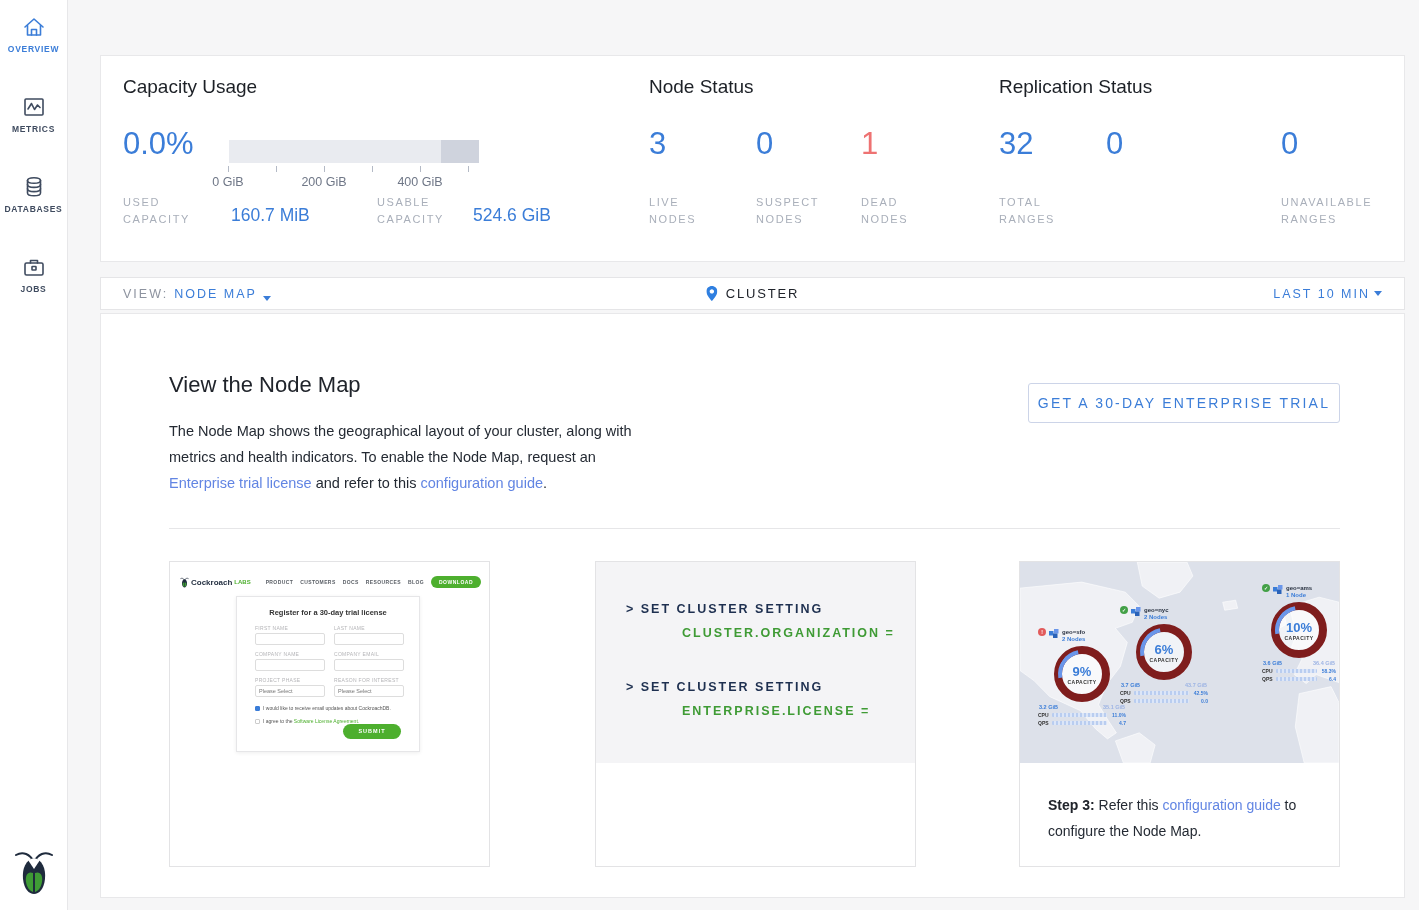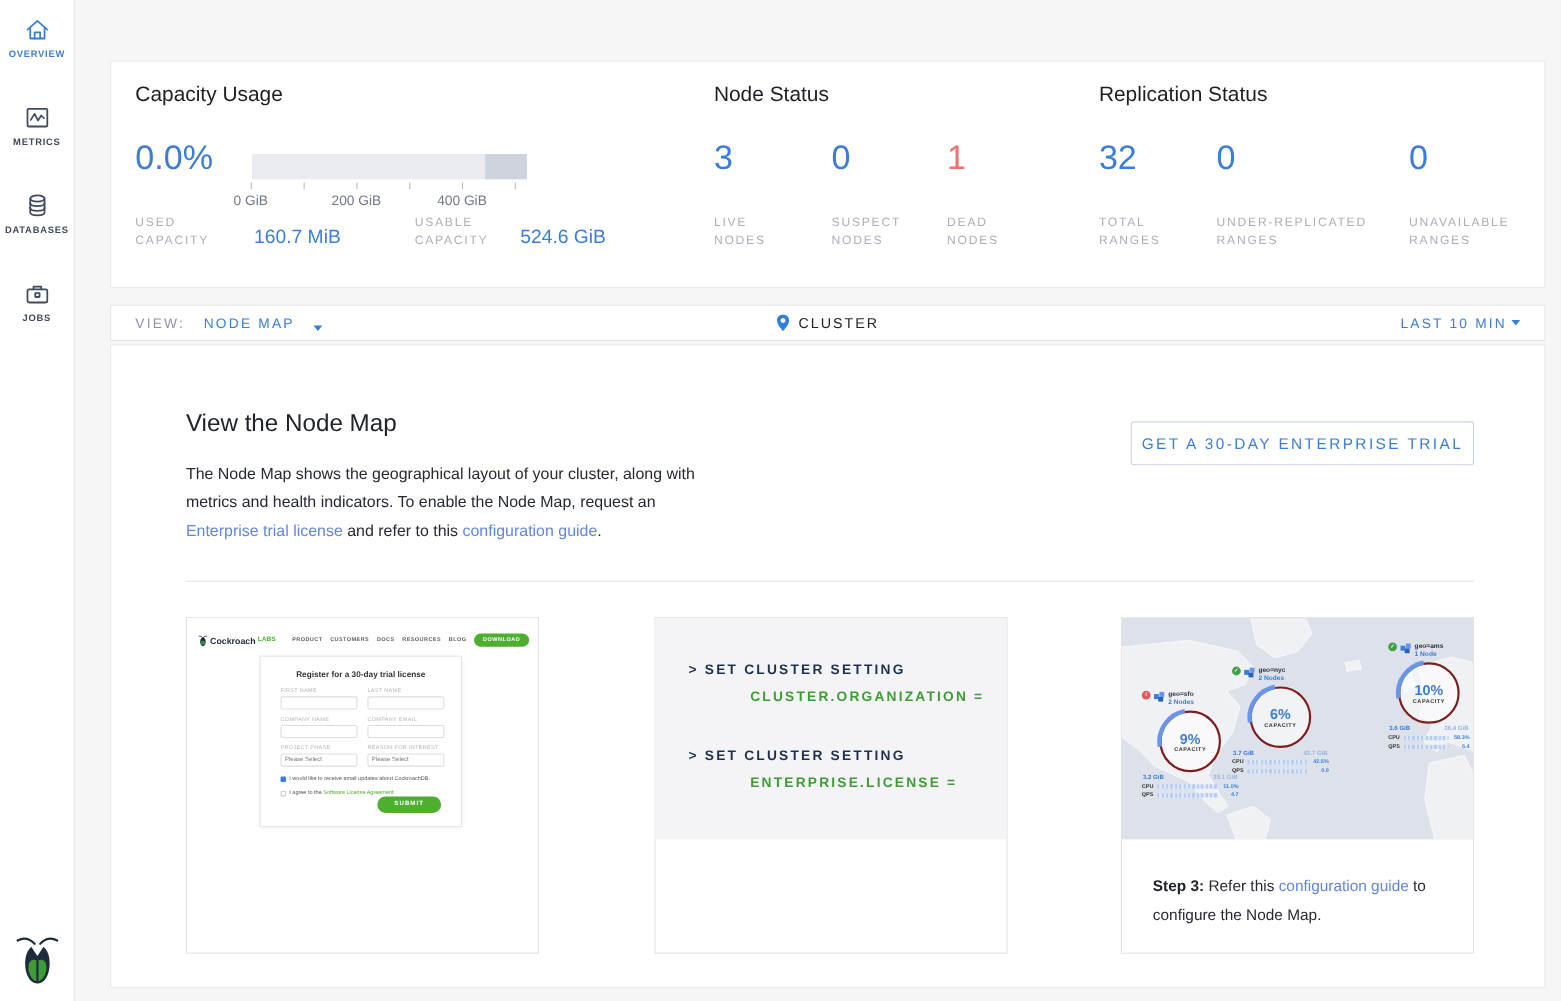--- a/index.html
+++ b/index.html
@@ -37,21 +37,21 @@
   .cap-bar-dark { position:absolute; right:0; top:0; width:38px; height:100%;
                   background:#cfd3dd; }
   .cap-tick { position:absolute; top:110px; width:1px; height:6px; background:#b4bac6; }
   .cap-tick-label { position:absolute; top:119px; transform:translateX(-50%);
                     font-size:12.5px; color:#6f7787; }
 
   
   .toolbar { position:absolute; left:100px; top:277px; width:1305px; height:33px;
              background:#fff; border:1px solid #e5e5e7; display:flex;
              align-items:center; padding:0 22px; }
-  .tb-left { display:flex; align-items:flex-end; gap:17px; cursor:pointer; }
+  .tb-left { display:flex; align-items:flex-end; gap:6px; cursor:pointer; }
   .tb-view-label { font-size:12.5px; letter-spacing:2px; color:#8d939f; }
   .tb-view-value { font-size:12.5px; letter-spacing:2px; color:#3b7dd8; font-weight:500; }
   .caret { width:0; height:0; border-left:4.5px solid transparent;
            border-right:4.5px solid transparent; border-top:5px solid #3b7dd8; }
   .tb-center { position:absolute; left:50%; transform:translateX(-50%);
                display:flex; align-items:center; gap:9px; }
   .tb-scope { font-size:13px; letter-spacing:1.8px; color:#20242b; font-weight:500; }
   .tb-right { margin-left:auto; display:flex; align-items:center; gap:4px; cursor:pointer; }
   .tb-time { font-size:12.5px; letter-spacing:2px; color:#3b7dd8; font-weight:500; }
 
@@ -117,21 +117,21 @@
   .map-area { position:absolute; left:0; top:0; width:319px; height:201px;
               overflow:hidden; background:#dde1ea; }
   .badge { position:absolute; font-size:6px; }
   .b-head { display:flex; gap:3px; align-items:flex-start; }
   .b-dot { width:8px; height:8px; border-radius:50%; color:#fff; font-size:5px;
            line-height:8px; text-align:center; flex:none; font-weight:700; }
   .b-dot.live { background:#43a047; }
   .b-dot.dead { background:#e25b5b; }
   .b-loc { font-weight:700; color:#2a3342; font-size:6px; line-height:1.35; }
   .b-n { color:#3b7dd8; font-weight:700; font-size:6px; }
-  .b-gauge { width:56px; height:56px; border:2px solid #7f1d1d; border-radius:50%;
+  .b-gauge { width:56px; height:56px; border:8px solid #7f1d1d; border-radius:50%;
              margin:4px auto 2px; background:rgba(255,255,255,.6); position:relative;
              display:flex; flex-direction:column; align-items:center;
              justify-content:center; }
   .b-gauge::before { content:""; position:absolute; inset:-4px;
              border:4px solid transparent; border-left-color:#6a96ea;
              border-radius:50%; transform:rotate(35deg); }
   .b-pct { font-size:13px; font-weight:700; color:#3b7dd8; }
   .b-cap { font-size:5px; letter-spacing:.5px; font-weight:700; color:#333; }
   .b-vals { display:flex; justify-content:space-between; margin:1px 1px 0; }
   .b-used { color:#3b7dd8; font-weight:700; font-size:5.5px; }
@@ -220,21 +220,20 @@
     <div class="metric-num red" style="left:760px; top:70px;">1</div>
     <div class="metric-label" style="left:548px; top:138px; width:80px;">LIVE NODES</div>
     <div class="metric-label" style="left:655px; top:138px; width:80px;">SUSPECT NODES</div>
     <div class="metric-label" style="left:760px; top:138px; width:80px;">DEAD NODES</div>
 
     <h2 class="sec-title" style="left:898px; top:20px;">Replication Status</h2>
     <div class="metric-num" style="left:898px; top:70px;">32</div>
     <div class="metric-num" style="left:1005px; top:70px;">0</div>
     <div class="metric-num" style="left:1180px; top:70px;">0</div>
     <div class="metric-label" style="left:898px; top:138px; width:80px;">TOTAL RANGES</div>
-    <div class="metric-label" style="left:1005px; top:138px; width:155px;">UNDER-REPLICATED RANGES</div>
     <div class="metric-label" style="left:1180px; top:138px; width:110px;">UNAVAILABLE RANGES</div>
   </section>
 
   <div class="toolbar">
     <div class="tb-left">
       <span class="tb-view-label">VIEW:</span>
       <span class="tb-view-value">NODE MAP</span>
       <span class="caret"></span>
     </div>
     <div class="tb-center">

